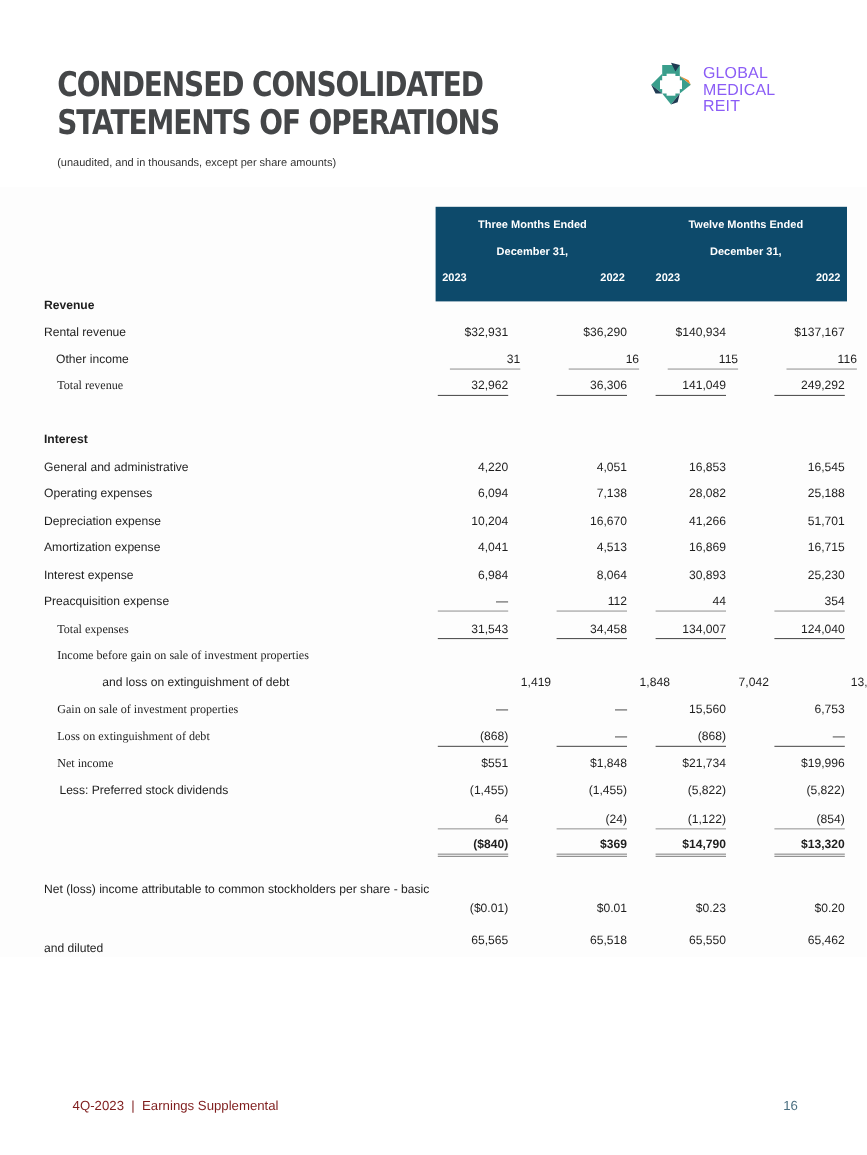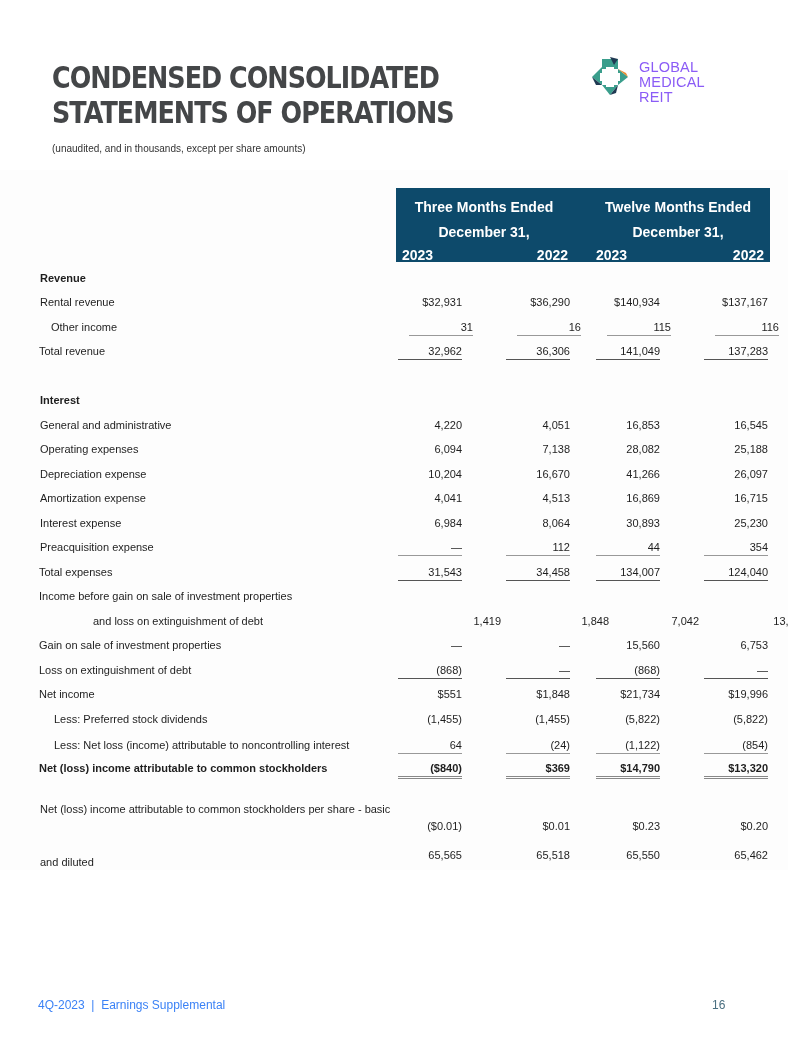--- a/index.html
+++ b/index.html
@@ -8,35 +8,35 @@
 
   .title { position: absolute; left: 52px; top: 60px; font-family: "DejaVu Sans", sans-serif; font-weight: bold; font-size: 31px; line-height: 35px; color: #444648; letter-spacing: -1.2px; transform: scaleX(0.82); transform-origin: left top; white-space: nowrap; }
   .subtitle { position: absolute; left: 52px; top: 143px; font-size: 10px; color: #333; }
 
   .logo { position: absolute; left: 588px; top: 55px; width: 150px; height: 46px; }
   .logo-mark { position: absolute; left: 0; top: 0; width: 44px; height: 44px; }
   .logo-text { position: absolute; left: 51px; top: 5px; font-size: 14.5px; line-height: 15px; color: #8b5cf6; letter-spacing: 0.2px; }
 
   .panel { position: absolute; left: 0; top: 170px; width: 788px; height: 700px; background: #fdfdfd; }
 
-  .hdr { position: absolute; left: 396px; top: 188px; width: 374px; height: 74px; background: #0d4a6b; color: #fff; font-weight: bold; font-size: 14px; }
+  .hdr { position: absolute; left: 396px; top: 188px; width: 374px; height: 86px; background: #0d4a6b; color: #fff; font-weight: bold; font-size: 10px; }
   .hdr .cell { position: absolute; text-align: center; }
 
   .row { position: absolute; left: 0; width: 788px; height: 20px; font-size: 11px; }
   .row .label { position: absolute; left: 20px; top: 2px; white-space: nowrap; padding-left: 20px; }
-  .row .label.ind1 { left: 19px; }
+  .row .label.ind1 { left: 32px; font-family: Liberation Serif, serif; }
   .row .label.ind2 { left: 34px; }
   .row.bold .label, .row.bold .v { font-weight: bold; }
   .row .v { position: absolute; top: 2px; width: 64px; text-align: right; padding-bottom: 2px; }
   .v.c0 { left: 398px; } .v.c1 { left: 506px; } .v.c2 { left: 596px; } .v.c3 { left: 704px; }
   .v.ul { border-bottom: 1px solid #555; }
   .v.ulg { border-bottom: 1px solid #999; }
   .v.dul { border-bottom: 3px double #888; }
 
-  .footer-left { position: absolute; left: 38px; top: 998px; font-size: 12px; color: #3b82f6; }
+  .footer-left { position: absolute; left: 66px; top: 998px; font-size: 12px; color: #7f1d1d; }
   .footer-right { position: absolute; left: 712px; top: 998px; font-size: 12px; color: #4a6f80; }
 </style>
 </head>
 <body>
 
 <div class="title">
   <div>CONDENSED CONSOLIDATED</div>
   <div>STATEMENTS OF OPERATIONS</div>
 </div>
 <div class="subtitle">(unaudited, and in thousands, except per share amounts)</div>
@@ -91,21 +91,21 @@
   <span class="v c1 ulg">16</span>
   <span class="v c2 ulg">115</span>
   <span class="v c3 ulg">116</span>
 </div>
 
 <div class="row" style="top:343px;">
   <span class="label ind1">Total revenue</span>
   <span class="v c0 ul">32,962</span>
   <span class="v c1 ul">36,306</span>
   <span class="v c2 ul">141,049</span>
-  <span class="v c3 ul">137,283</span>
+  <span class="v c3 ul">249,292</span>
 </div>
 
 <div class="row bold" style="top:392px;">
   <span class="label">Interest</span>
 </div>
 
 <div class="row" style="top:417px;">
   <span class="label">General and administrative</span>
   <span class="v c0">4,220</span>
   <span class="v c1">4,051</span>
@@ -119,21 +119,21 @@
   <span class="v c1">7,138</span>
   <span class="v c2">28,082</span>
   <span class="v c3">25,188</span>
 </div>
 
 <div class="row" style="top:466px;">
   <span class="label">Depreciation expense</span>
   <span class="v c0">10,204</span>
   <span class="v c1">16,670</span>
   <span class="v c2">41,266</span>
-  <span class="v c3">26,097</span>
+  <span class="v c3">51,701</span>
 </div>
 
 <div class="row" style="top:490px;">
   <span class="label">Amortization expense</span>
   <span class="v c0">4,041</span>
   <span class="v c1">4,513</span>
   <span class="v c2">16,869</span>
   <span class="v c3">16,715</span>
 </div>
 
@@ -199,29 +199,27 @@
 
 <div class="row" style="top:711px;">
   <span class="label ind2">Less: Preferred stock dividends</span>
   <span class="v c0">(1,455)</span>
   <span class="v c1">(1,455)</span>
   <span class="v c2">(5,822)</span>
   <span class="v c3">(5,822)</span>
 </div>
 
 <div class="row" style="top:737px;">
-  <span class="label ind2">Less: Net loss (income) attributable to noncontrolling interest</span>
   <span class="v c0 ulg">64</span>
   <span class="v c1 ulg">(24)</span>
   <span class="v c2 ulg">(1,122)</span>
   <span class="v c3 ulg">(854)</span>
 </div>
 
 <div class="row bold" style="top:760px;">
-  <span class="label ind1">Net (loss) income attributable to common stockholders</span>
   <span class="v c0 dul">($840)</span>
   <span class="v c1 dul">$369</span>
   <span class="v c2 dul">$14,790</span>
   <span class="v c3 dul">$13,320</span>
 </div>
 
 <div class="row" style="top:803px;height:34px;">
   <span class="label" style="top:0;">Net (loss) income attributable to common stockholders per share - basic</span>
   <span class="label" style="top:17px;margin-top:36px;">and diluted</span>
   <span class="v c0" style="top:17px;text-align:right;">($0.01)</span>

